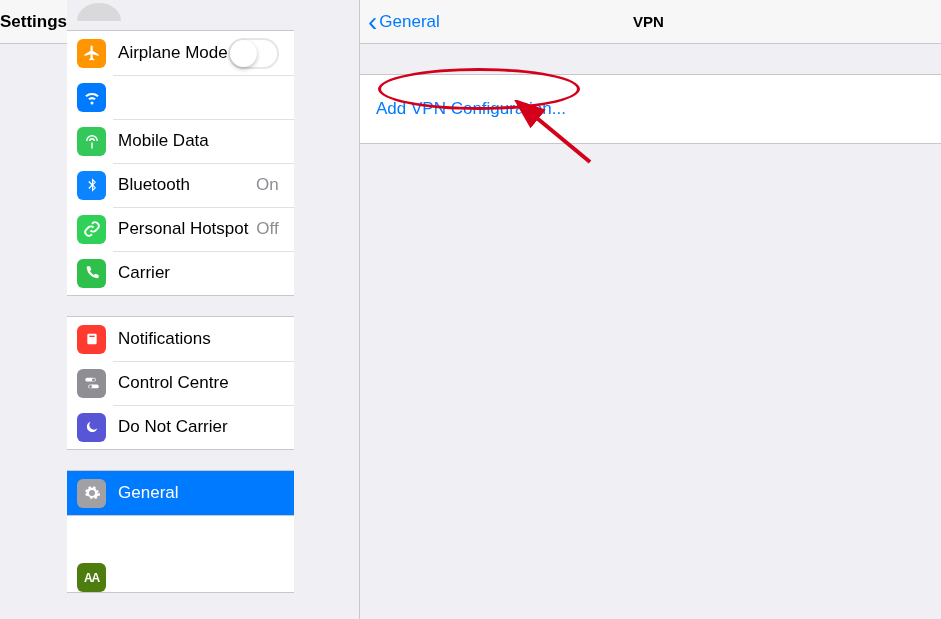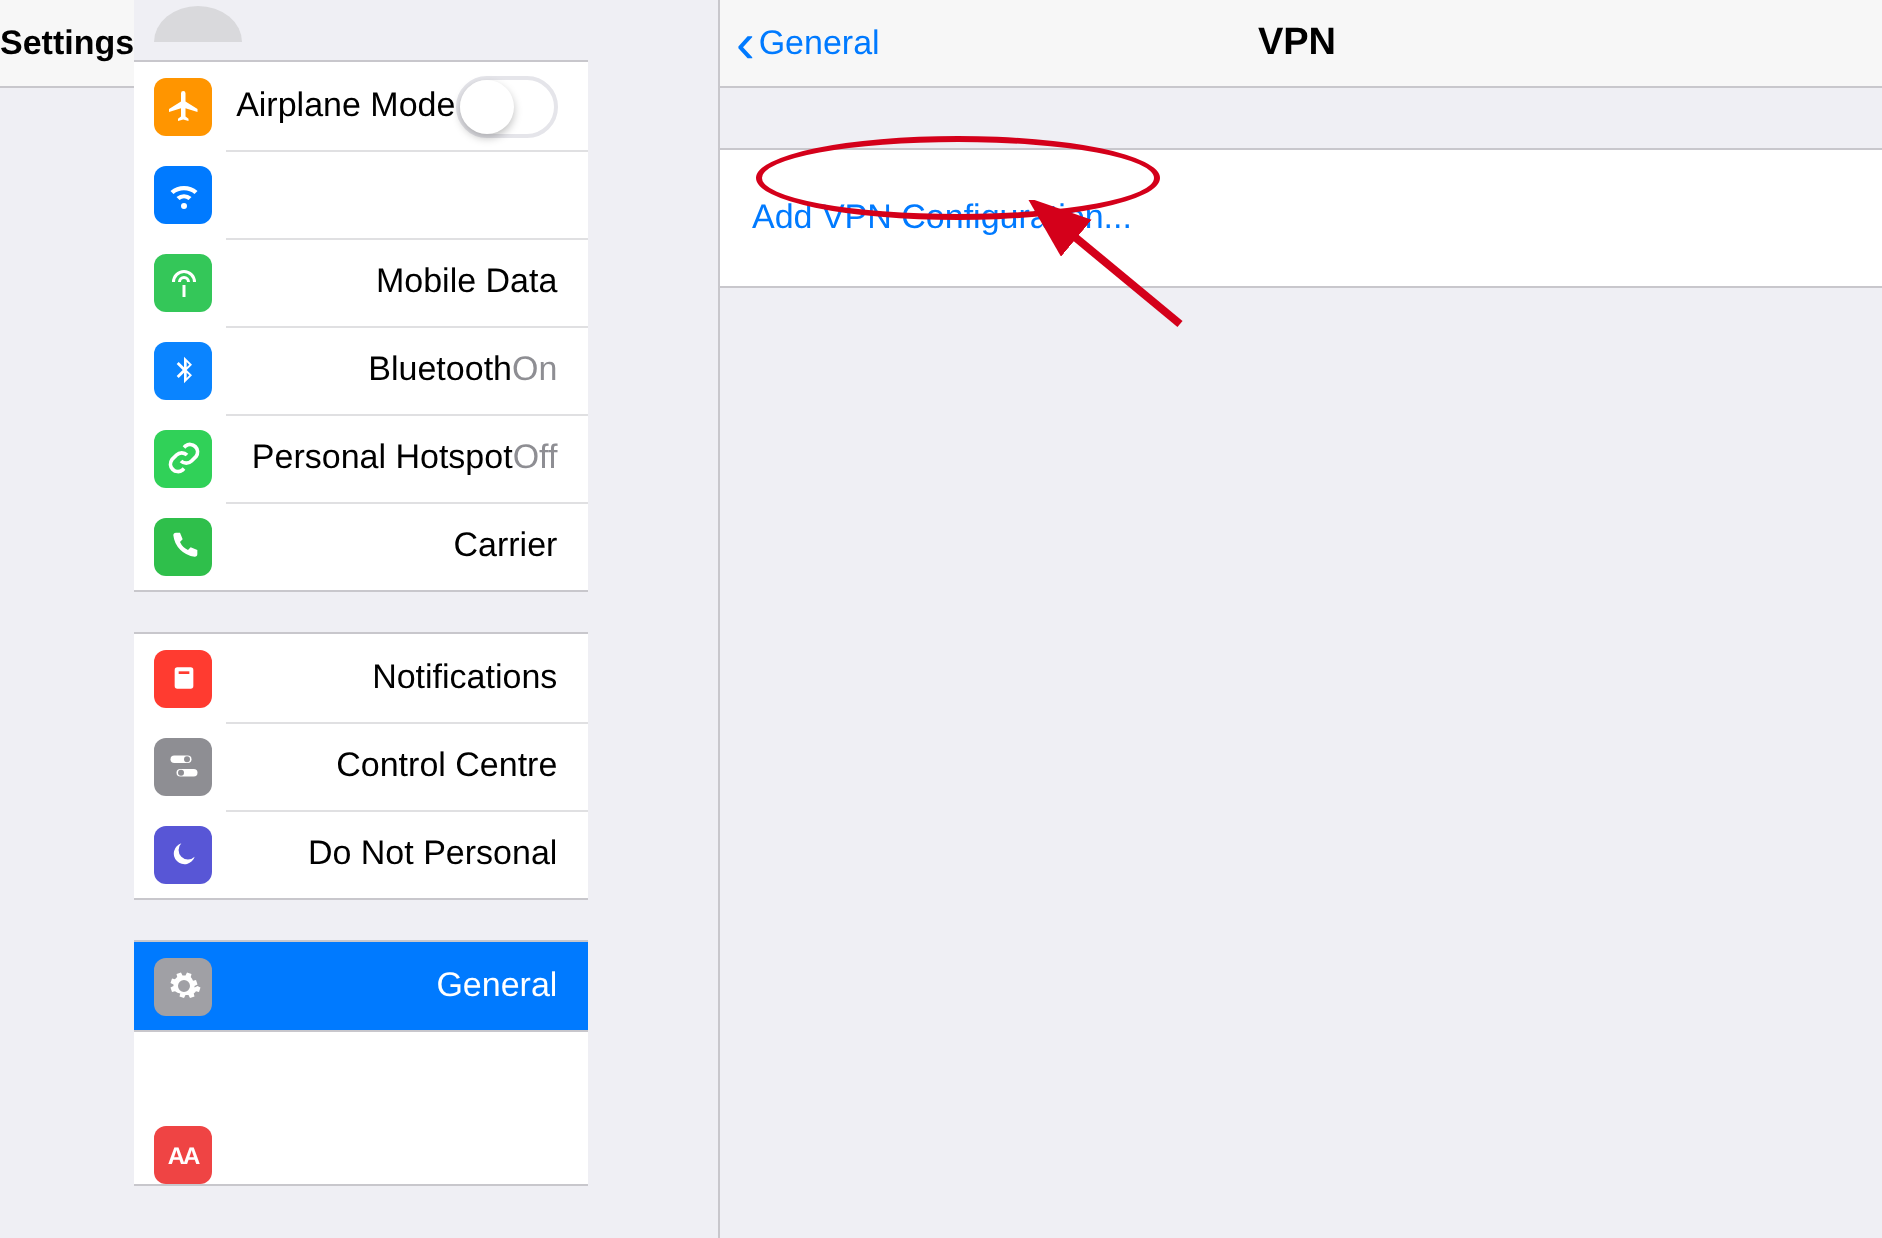--- a/index.html
+++ b/index.html
@@ -58,38 +58,37 @@
       font-size: 28px;
       line-height: 1;
       font-weight: 300;
       margin-right: 2px;
     }
     .detail-title {
       position: absolute;
       left: 0; right: 4px;
       text-align: center;
       font-weight: 600;
-      font-size: 19px;
+      font-size: 15px;
       color: #000;
       pointer-events: none;
     }
     .group-gap { height: 30px; }
     .group-gap-small { height: 20px; }
     .list {
       background: #fff;
       border-top: 1px solid #c8c7cc;
       border-bottom: 1px solid #c8c7cc;
     }
     .row {
       display: flex;
       align-items: center;
       min-height: 44px;
       padding: 0 15px 0 10px;
       position: relative;
-      text-align: right;
     }
     .row + .row::before {
       content: "";
       position: absolute;
       top: 0;
       left: 46px;
       right: 0;
       height: 1px;
       background: #e0e0e2;
     }
@@ -176,21 +175,21 @@
     .ic-orange { background: #ff9500; }
     .ic-blue   { background: #007aff; }
     .ic-blue2  { background: #0a84ff; }
     .ic-green  { background: #34c759; }
     .ic-green2 { background: #30d158; }
     .ic-green3 { background: #2fbf4b; }
     .ic-red    { background: #ff3b30; }
     .ic-gray   { background: #8e8e93; }
     .ic-purple { background: #5856d6; }
     .ic-gray2  { background: #a0a0a5; }
-    .ic-blue3  { background: #ef4444; margin-top: 48px; }
+    .ic-blue3  { background: #4d7c0f; margin-top: 48px; }
     svg { display: block; }
   </style>
 </head>
 <body>
 
 <div class="sidebar">
   <div class="sidebar-header">
     <span class="sidebar-header-title">Settings</span>
   </div>
 
@@ -276,21 +275,21 @@
             </svg>
           </div>
           <span class="label">Control Centre</span>
         </div>
         <div class="row">
           <div class="icon ic-purple">
             <svg width="16" height="16" viewBox="0 0 24 24" fill="white">
               <path d="M20 14A8 8 0 1 1 10 4a6 6 0 0 0 10 10z"></path>
             </svg>
           </div>
-          <span class="label">Do Not Personal</span>
+          <span class="label">Do Not Carrier</span>
         </div>
       </div>
       <div class="group-gap-small"></div>
       <div class="list">
         <div class="row selected">
           <div class="icon ic-gray2">
             <svg width="18" height="18" viewBox="0 0 24 24" fill="white">
               <path d="M12 8a4 4 0 1 0 0 8 4 4 0 0 0 0-8zm9 4l2 1-1 3-2-.5a8 8 0 0 1-1.5 1.5l.5 2-3 1-1-2h-2l-1 2-3-1 .5-2A8 8 0 0 1 6 15.5L4 16l-1-3 2-1v-1l-2-1 1-3 2 .5A8 8 0 0 1 7.5 6L7 4l3-1 1 2h2l1-2 3 1-.5 2A8 8 0 0 1 18 8.5l2-.5 1 3-2 1v1z"></path>
             </svg>
           </div>

